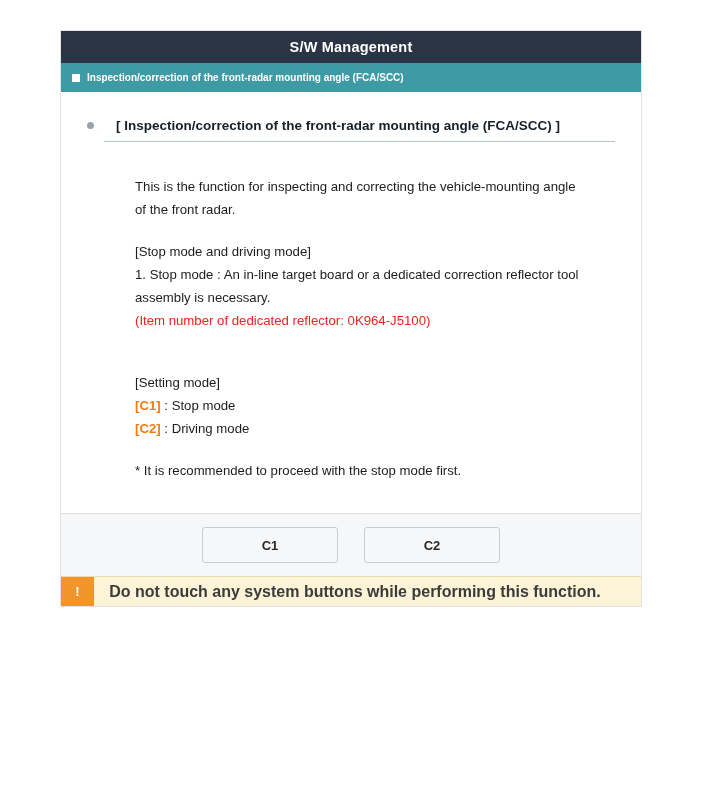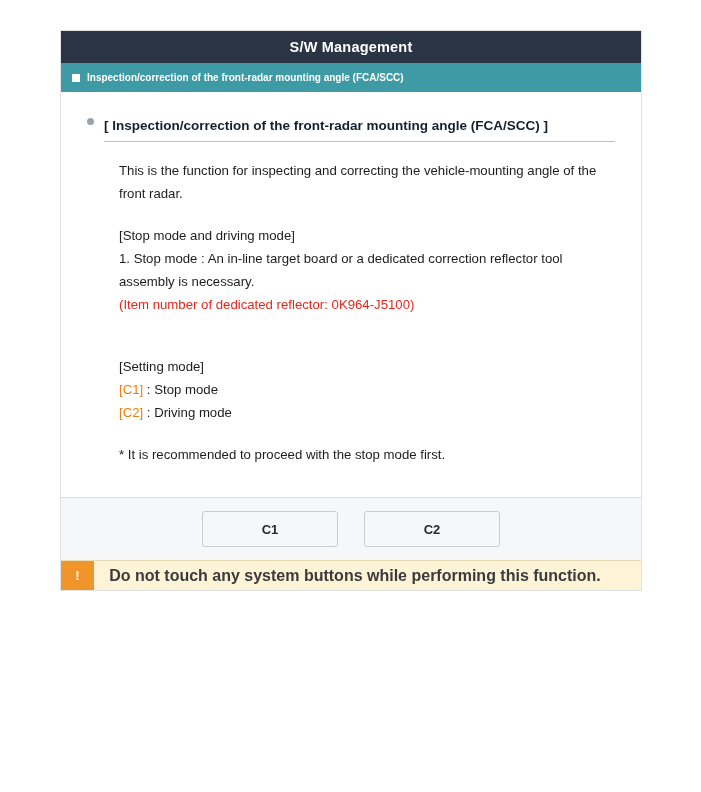--- a/index.html
+++ b/index.html
@@ -48,62 +48,63 @@
     background: #ffffff;
     display: inline-block;
     margin-right: 7px;
   }
   .content {
     padding: 0 0 0 0;
     background: #ffffff;
   }
   .section-head {
     display: flex;
-    align-items: flex-start;
+    align-items: center;
     padding: 26px 0 0 26px;
+    gap: 12px;
   }
   .section-head .dot {
     width: 7px;
     height: 7px;
     border-radius: 50%;
     background: #9aa2ab;
     margin-right: 10px;
     flex: 0 0 auto;
   }
   .section-title {
     font-size: 13.5px;
     font-weight: bold;
     color: #15202b;
   }
   .rule {
     margin: 8px 26px 0 43px;
     border-bottom: 1px solid #b8c4cc;
   }
   .body-text {
-    margin: 0;
+    margin: 16px;
     padding: 18px 40px 0 58px;
     font-size: 13.2px;
     line-height: 1.72;
     color: #1d1d1d;
   }
   .body-text p {
     margin: 0;
   }
   .gap-lg {
     height: 20px;
   }
   .gap-xl {
     height: 40px;
   }
   .red {
     color: #e8261c;
   }
   .orange {
     color: #f07c12;
-    font-weight: normal;
+    font-weight: bold;
   }
   .buttons-wrap {
     margin-top: 30px;
     border-top: 1px solid #dcdcdc;
     background: #f6f7f8;
     height: 62px;
     display: flex;
     align-items: center;
     justify-content: center;
     gap: 26px;

